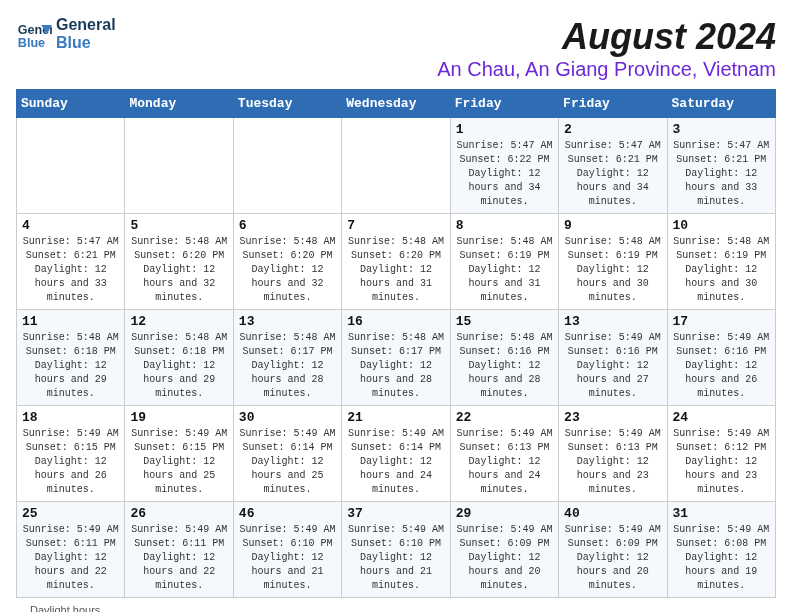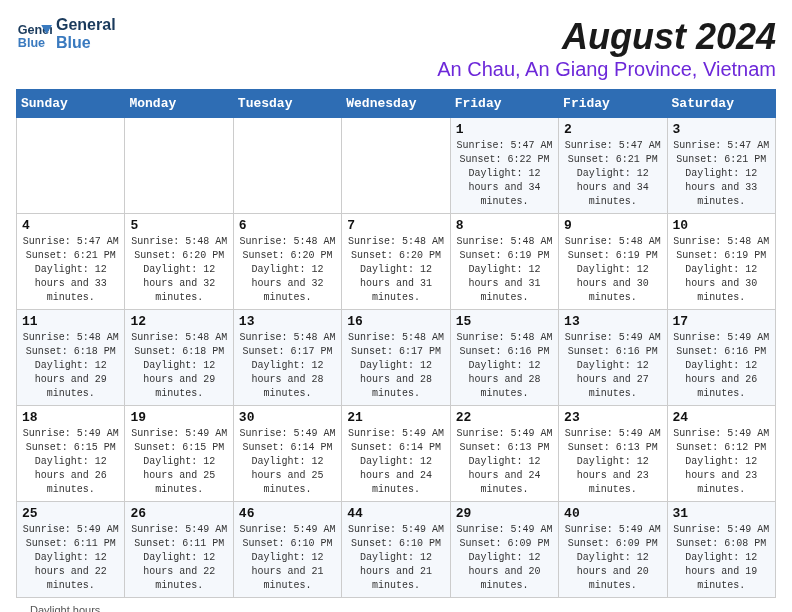--- a/index.html
+++ b/index.html
@@ -285,21 +285,21 @@
 Sunset: 6:11 PM
 Daylight: 12 hours and 22 minutes.</div>
         </td>
         <td>
           <span class="day-number">46</span>
           <div class="cell-content" style="white-space: pre-line;">Sunrise: 5:49 AM
 Sunset: 6:10 PM
 Daylight: 12 hours and 21 minutes.</div>
         </td>
         <td>
-          <span class="day-number">44</span>
+          <span class="day-number">37</span>
           <div class="cell-content" style="white-space: pre-line;">Sunrise: 5:49 AM
 Sunset: 6:10 PM
 Daylight: 12 hours and 21 minutes.</div>
         </td>
         <td>
           <span class="day-number">29</span>
           <div class="cell-content" style="white-space: pre-line;">Sunrise: 5:49 AM
 Sunset: 6:09 PM
 Daylight: 12 hours and 20 minutes.</div>
         </td>

